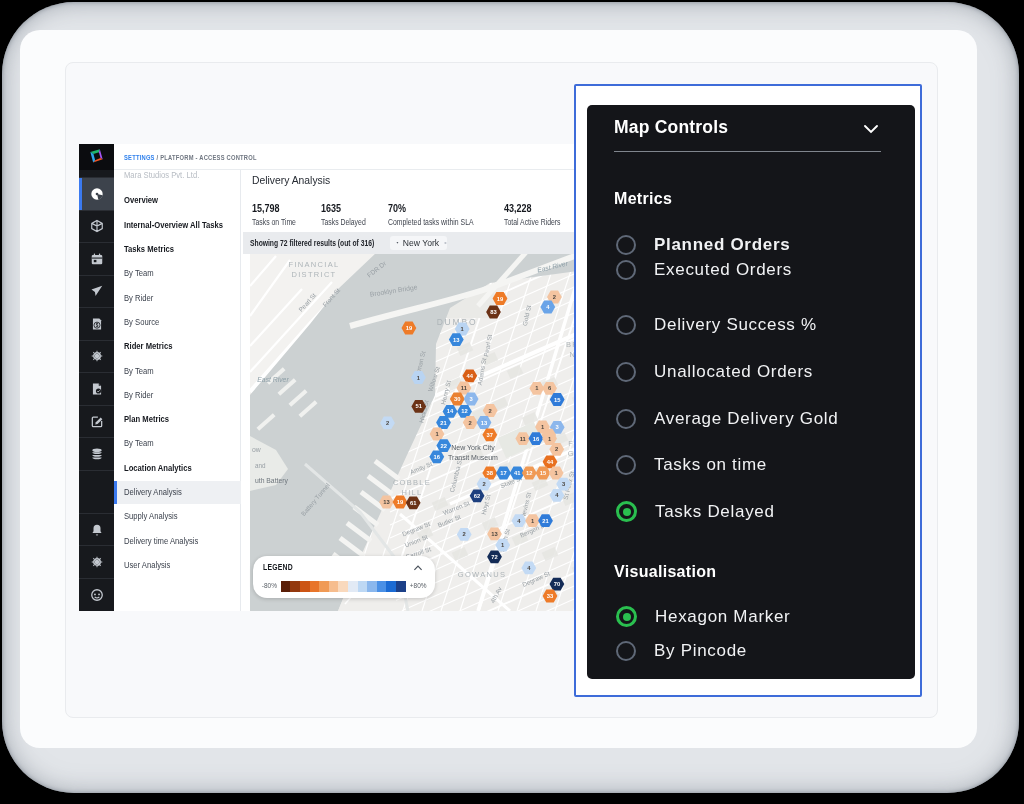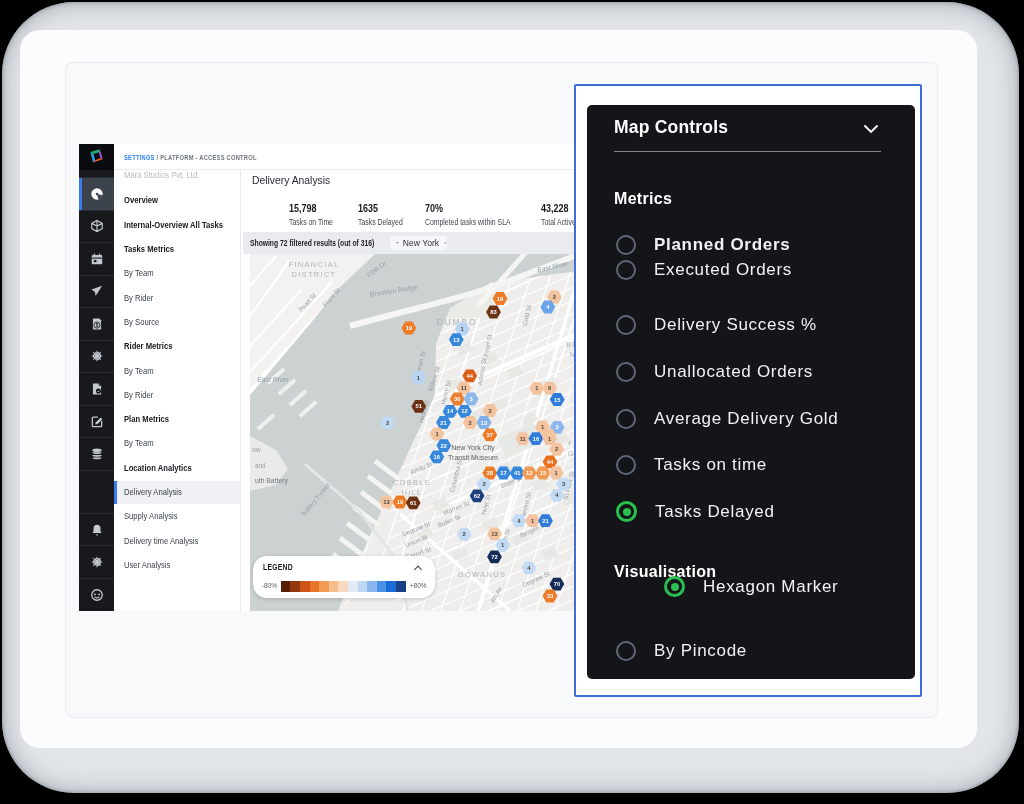--- a/index.html
+++ b/index.html
@@ -20,21 +20,21 @@
 .selbar { position:absolute; left:0; top:0; width:3px; height:100%; background:#3b7af0; }
 .menu { left:114px; top:170px; width:127px; height:441px; background:#fff; border-right:1px solid #e7eaee; }
 .mi { position:absolute; left:10px; font-size:9px; color:#3c424d; white-space:nowrap; transform:scaleX(.85); transform-origin:left center; }
 .mi.b { font-weight:bold; color:#16191f; }
 .misel { position:absolute; left:0; top:311px; width:127px; height:23px; background:#eef0f3; border-left:3px solid #3b7af0; }
 .topbar { left:114px; top:144px; width:796px; height:26px; background:#fff; border-bottom:1px solid #e9ecef; }
 .crumb { position:absolute; left:10px; top:9px; font-size:7.4px; font-weight:bold; letter-spacing:.3px; color:#6f7681; white-space:nowrap; transform:scaleX(.78); transform-origin:left center; }
 .crumb .s { color:#2f80ed; }
 .main { left:241px; top:170px; width:669px; height:441px; background:#fff; }
 .h1 { position:absolute; left:11px; top:4px; font-size:11.5px; color:#262b33; font-weight:500; transform:scaleX(.9); transform-origin:left center;}
-.stat { position:absolute; top:33px;margin-left:37px; }
+.stat { position:absolute; top:33px; }
 .stat .n { font-size:10px; font-weight:bold; color:#15181e; transform:scaleX(.9); transform-origin:left center;}
 .stat .l { font-size:8.6px; color:#40454f; margin-top:2.5px; transform:scaleX(.8); transform-origin:left center; white-space:nowrap;}
 .toolbar { position:absolute; left:2px; top:62px; width:667px; height:22px; background:#e9ebee; }
 .tbtext { position:absolute; left:7px; top:6px; font-size:9px; font-weight:bold; color:#22252b; transform:scaleX(.75); transform-origin:left center; white-space:nowrap;}
 .chip { position:absolute; left:147px; top:4px; width:57px; height:14px; background:#f5f6f8; border-radius:3px; display:flex; align-items:center; font-size:8.6px; color:#2b3036; white-space:nowrap; }
 
 .obox { left:573.5px; top:84px; width:348px; height:613px; background:#fff; border:2px solid #3e6cd9; border-radius:2px; }
 .opanel { left:587px; top:104.5px; width:328px; height:574.5px; background:#141519; border-radius:5px; color:#fff; }
 .otitle { position:absolute; left:27px; top:12px; font-size:17.5px; font-weight:bold; letter-spacing:.2px;}
 .odiv { position:absolute; left:27px; top:46.5px; width:267px; height:1px; background:#80858d; }
@@ -584,21 +584,21 @@
       <div class="radio"></div>
       <div class="olabel">Tasks on time</div>
     </div>
 <div class="orow" style="top:397.3px;">
       <div class="radio on">
         <i></i>
       </div>
       <div class="olabel">Tasks Delayed</div>
     </div>
 <div class="ohead" style="top:443.5px;">Visualisation</div>
-<div class="orow" style="top:472px;margin-left:48px;">
+<div class="orow" style="top:502px;">
       <div class="radio on">
         <i></i>
       </div>
       <div class="olabel">Hexagon Marker</div>
     </div>
 <div class="orow" style="top:536.8px;">
       <div class="radio"></div>
       <div class="olabel">By Pincode</div>
     </div>
 </div>

